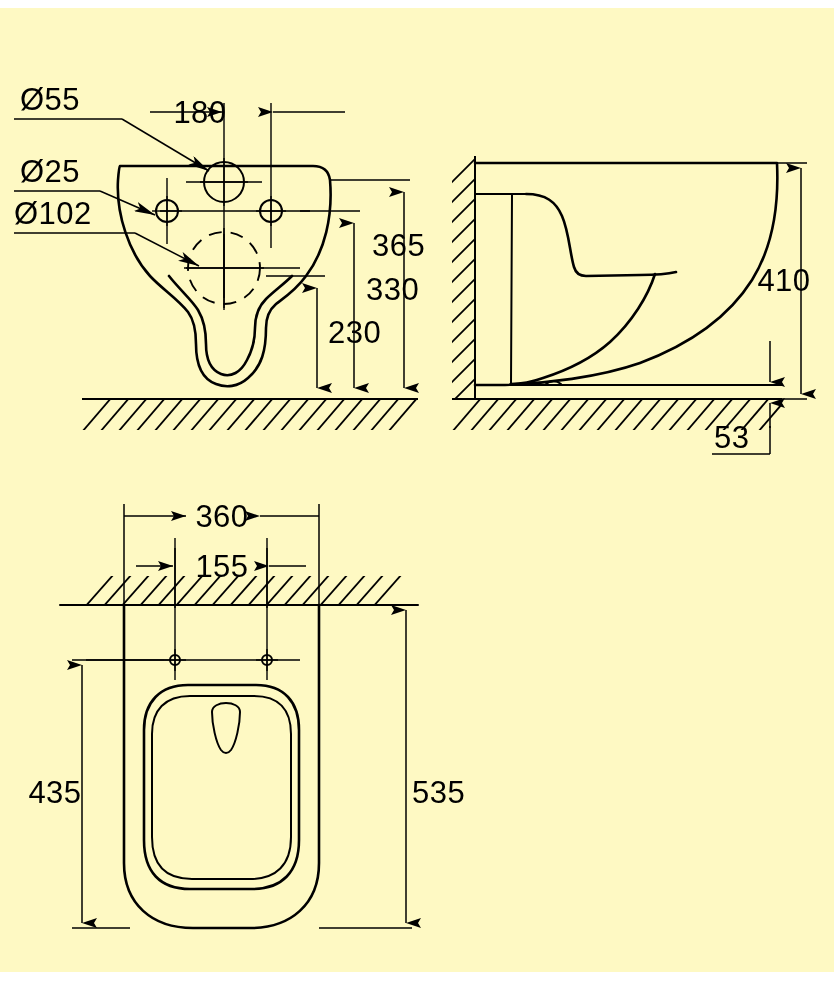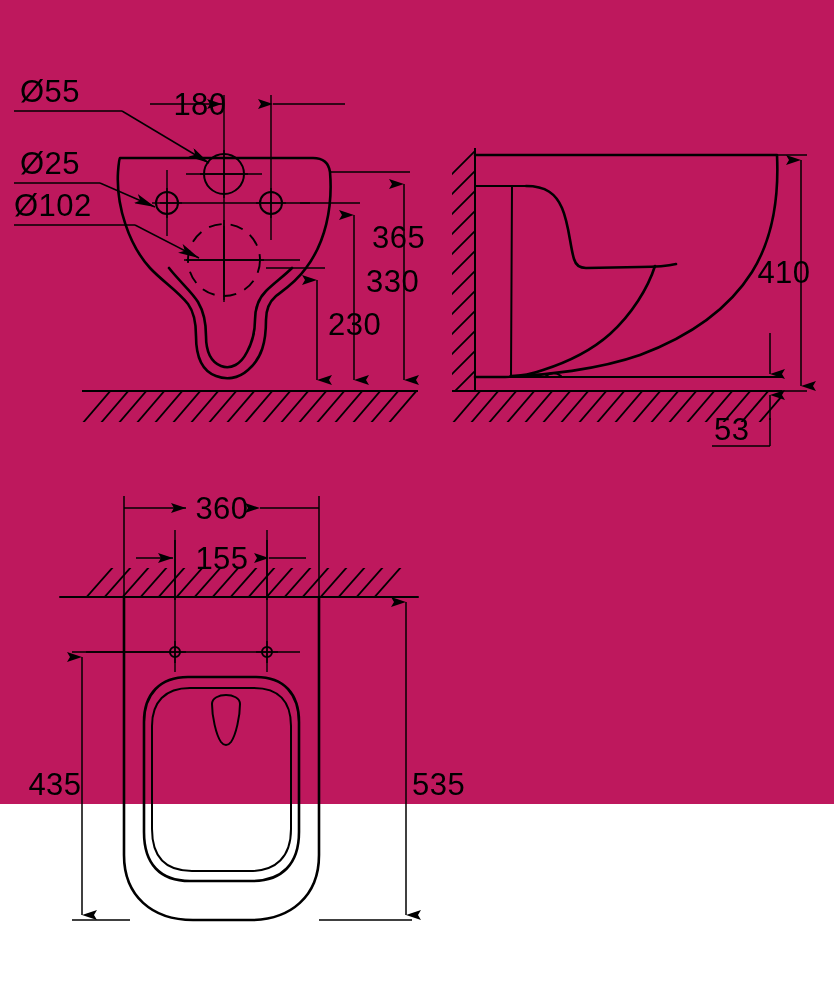--- a/index.html
+++ b/index.html
@@ -10,22 +10,23 @@
   }
   body {
     width: 834px;
     height: 1000px;
     font-family: "Liberation Sans", sans-serif;
     overflow: hidden;
   }
   #drawing-root {
     position: relative;
     width: 834px;
-    height: 804px;
-    background: #be185d;
+    height: 964px;
+    background: #fef9c3;
+    margin-top: 8px;
   }
   svg.sheet {
     display: block;
     width: 834px;
     height: 1000px;
   }
   .obj  { fill: none; stroke: #000000; stroke-width: 2.6; stroke-linecap: round; stroke-linejoin: round; }
   .obj-thin { fill: none; stroke: #000000; stroke-width: 2.0; stroke-linecap: round; stroke-linejoin: round; }
   .dim  { fill: none; stroke: #000000; stroke-width: 1.5; }
   .ctr  { fill: none; stroke: #000000; stroke-width: 1.4; }

